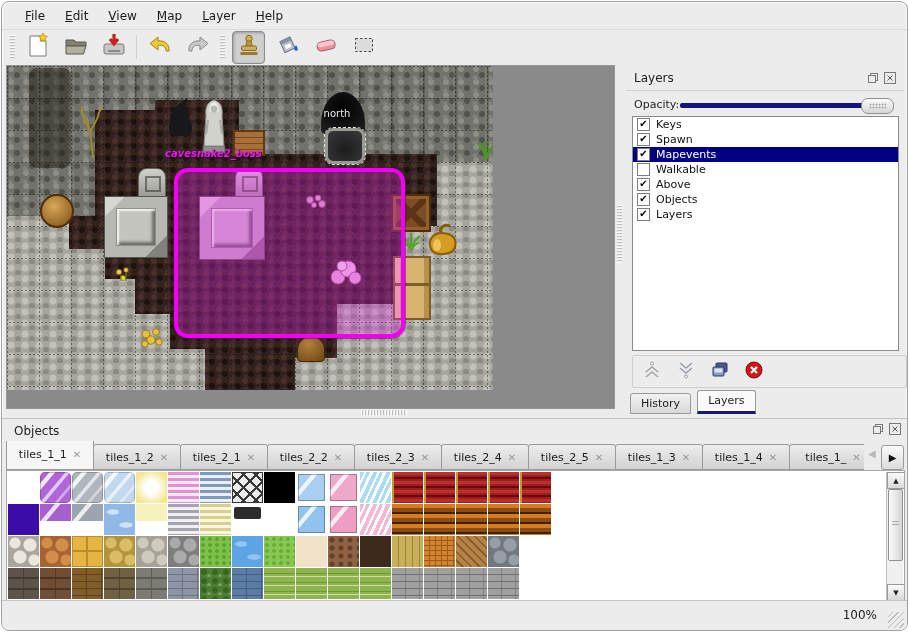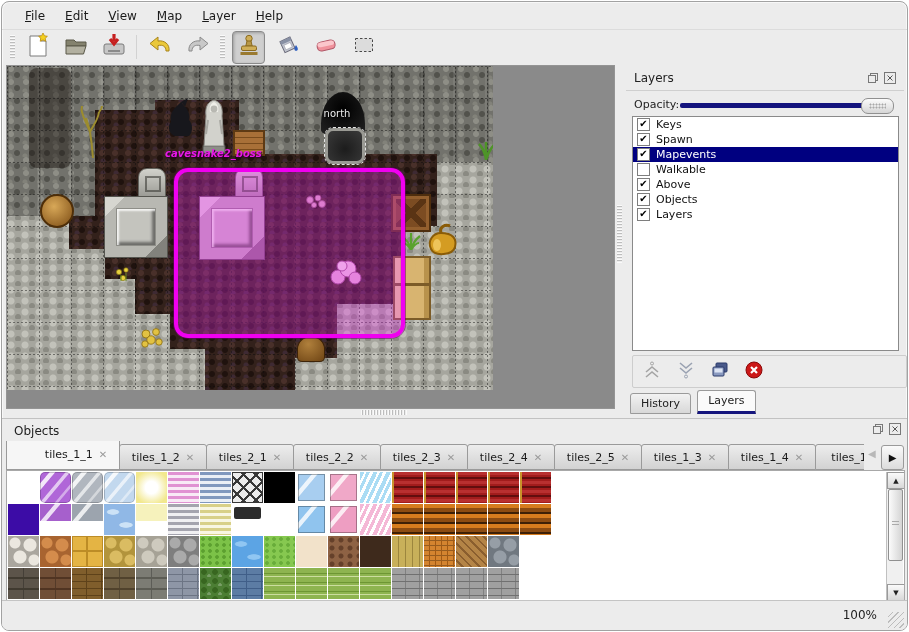--- a/index.html
+++ b/index.html
@@ -92,21 +92,21 @@
   .dock-tabbar{position:absolute;left:4px;top:325px;display:flex;gap:6px;align-items:flex-end;}
   .dock-tab{font-size:11px;padding:3px 10px;background:linear-gradient(#f2f2f2,#d8d8d8);
     border:1px solid #9a9a9a;border-radius:3px 3px 0 0;color:#222;}
   .dock-tab.active{background:#fafafa;border-bottom:3px solid #16167e;padding-bottom:4px;}
   
   .tsdock{left:0;top:416px;width:905px;height:182px;border-top:1px solid #c2c2c2;background:#ececec;}
   .ts-title{position:absolute;left:12px;top:5px;font-size:12px;color:#222;}
   .ts-tabbar{position:absolute;left:4px;top:22px;width:858px;height:29px;display:flex;align-items:flex-end;overflow:hidden;}
   .ts-tab{flex:none;width:86px;height:24px;margin-right:-1px;display:flex;align-items:center;justify-content:center;gap:6px;
     background:linear-gradient(#ededed,#d2d2d2);border:1px solid #9a9a9a;border-radius:3px 3px 0 0;}
-  .ts-tab.active{height:29px;background:#f6f6f6;border-top:3px solid #16167e;padding-left:26px;}
+  .ts-tab.active{height:29px;background:#f6f6f6;border-top:3px solid #16167e;}
   .tlbl{font-size:11px;color:#1a1a1a;}
   .tx{color:#999;font-weight:bold;font-size:10px;}
   .tab-scroll-left{position:absolute;left:866px;top:29px;font-size:10px;color:#b8b8b8;}
   .tab-scroll-right{position:absolute;left:879px;top:26px;width:21px;height:23px;border:1px solid #9a9a9a;border-radius:3px;
     background:linear-gradient(#fafafa,#dcdcdc);display:flex;align-items:center;justify-content:center;font-size:10px;color:#111;}
   .palette-frame{position:absolute;left:4px;top:51px;width:897px;height:131px;background:#fff;border:1px solid #a8a8a8;overflow:hidden;}
   .tile-rows{position:absolute;left:1px;top:1px;display:flex;flex-direction:column;gap:1px;}
   .tile-row{display:flex;gap:1px;}
   .tile{width:31px;height:31px;flex:none;position:relative;}
   

